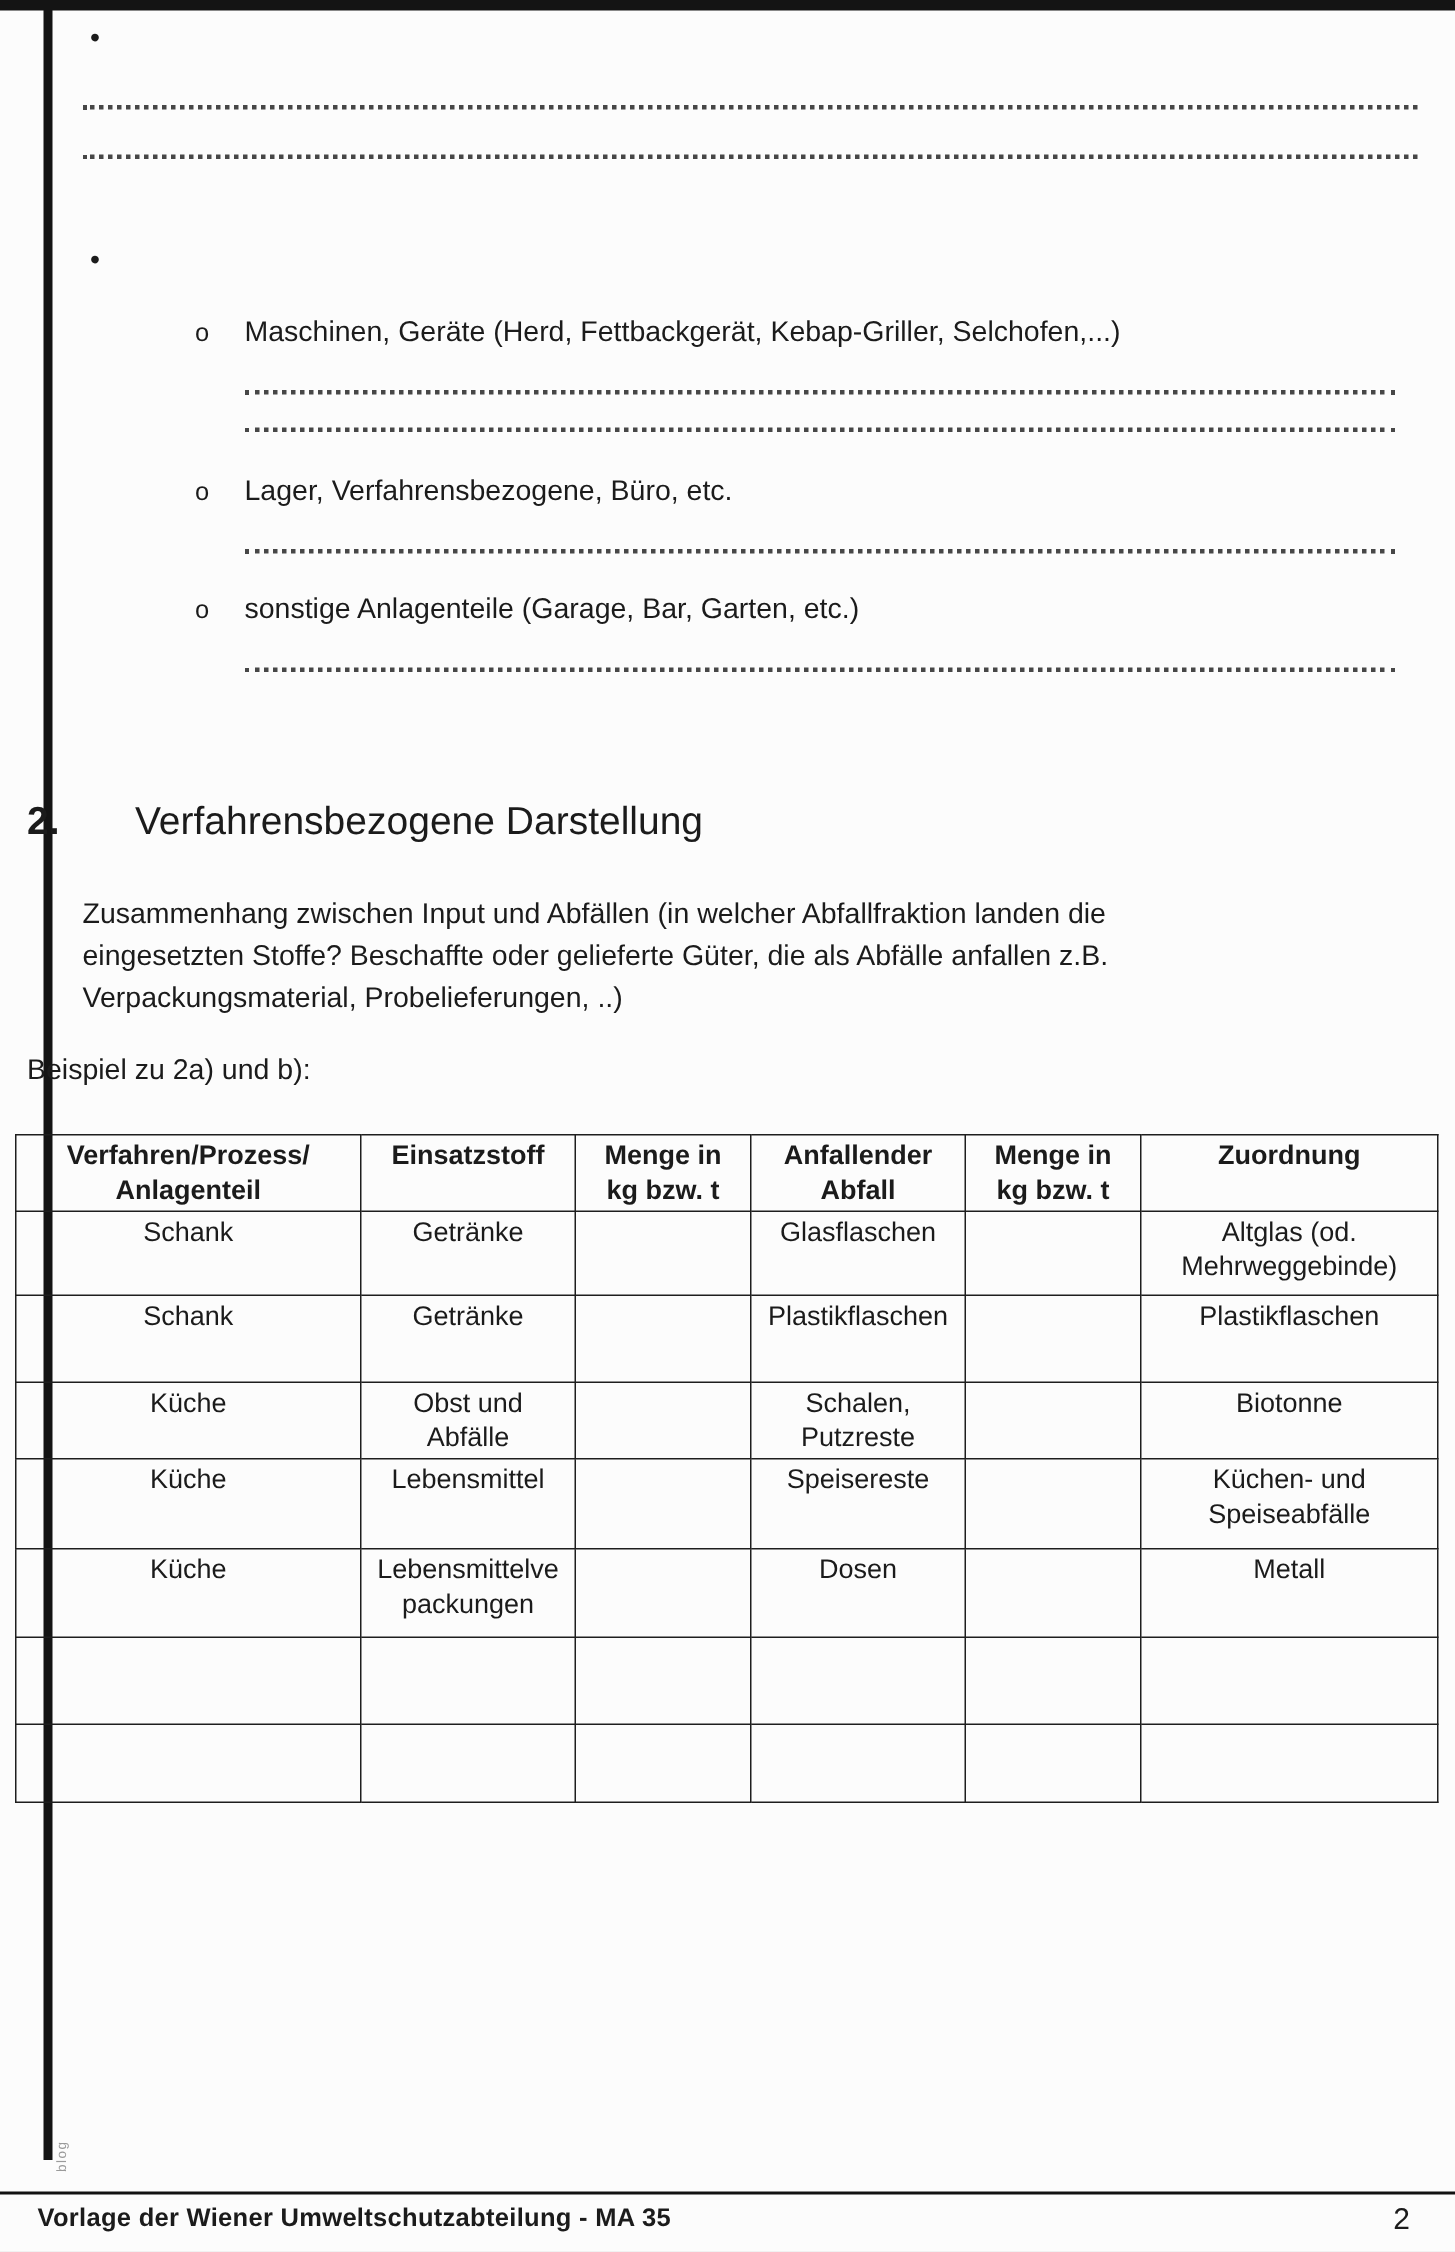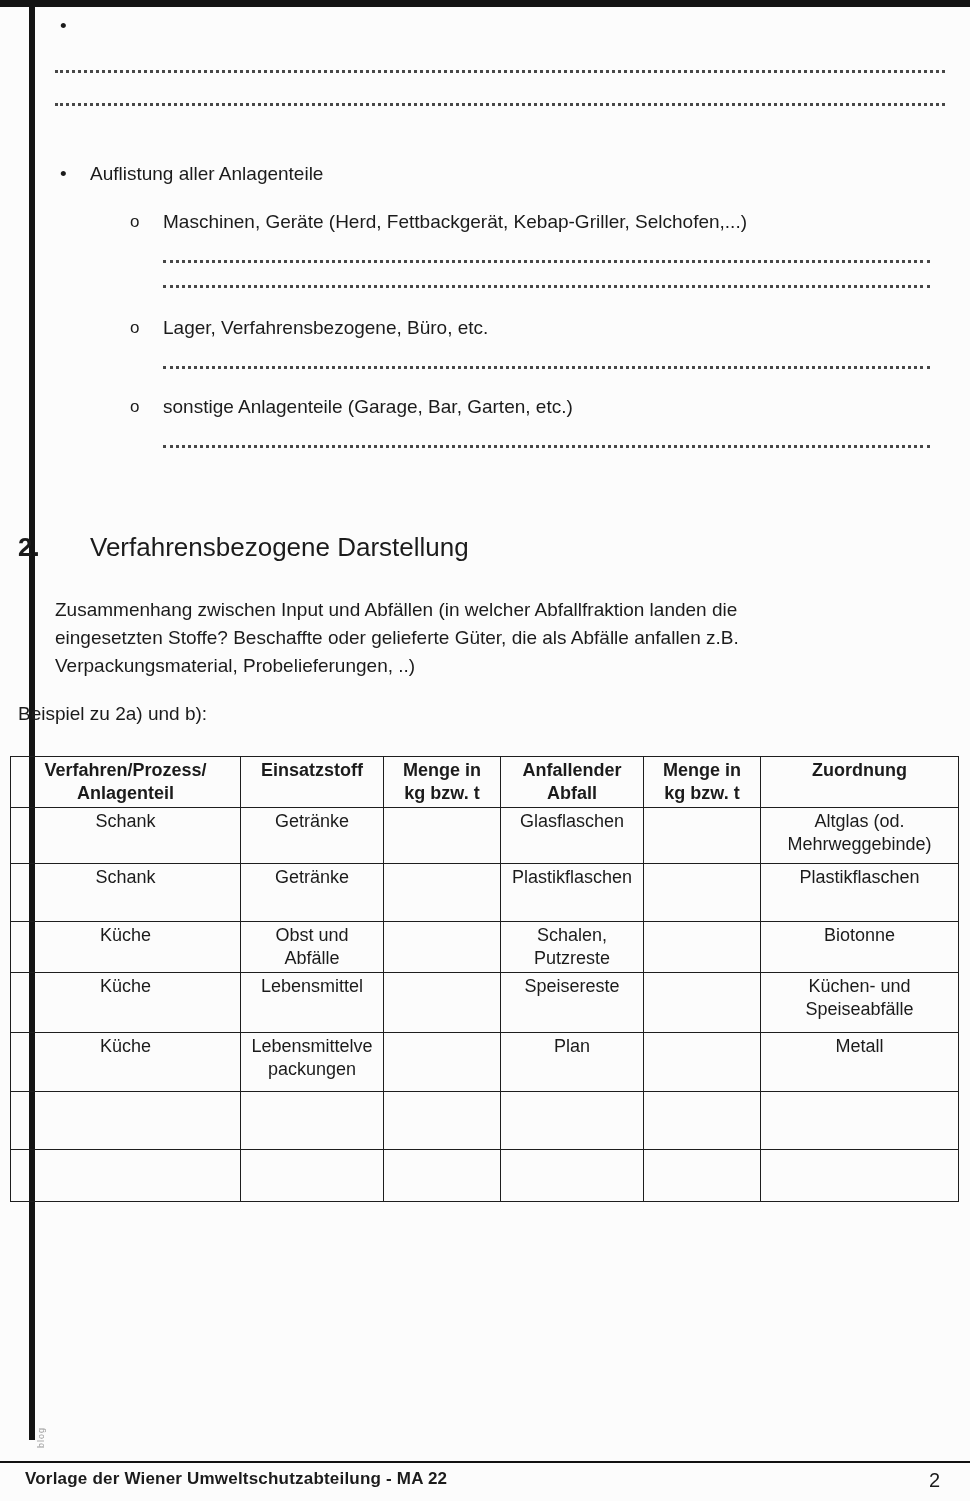--- a/index.html
+++ b/index.html
@@ -78,21 +78,20 @@
 
     <div class="bullet-row">
       <span class="bullet-marker">•</span>
     </div>
 
     <div class="dotline full"></div>
     <div class="dotline full"></div>
 
     <div class="bullet-row bullet2">
       <span class="bullet-marker">•</span>
-      <span class="bullet-text">Auflistung aller Anlagenteile</span>
     </div>
 
     <div class="sub-row sub1">
       <span class="sub-marker">o</span>
       <span class="sub-text">Maschinen, Geräte (Herd, Fettbackgerät, Kebap-Griller, Selchofen,...)</span>
     </div>
     <div class="dotline sub dot-a"></div>
     <div class="dotline sub dot-b"></div>
 
     <div class="sub-row sub2">
@@ -176,21 +175,21 @@
           <td>Speisereste</td>
           <td></td>
           <td>Küchen- und
 Speiseabfälle</td>
         </tr>
         <tr>
           <td>Küche</td>
           <td>Lebensmittelve
 packungen</td>
           <td></td>
-          <td>Plan</td>
+          <td>Dosen</td>
           <td></td>
           <td>Metall</td>
         </tr>
         <tr>
           <td></td>
           <td></td>
           <td></td>
           <td></td>
           <td></td>
           <td></td>
@@ -204,17 +203,17 @@
           <td></td>
         </tr>
       </tbody>
     </table>
 
   </div>
 
   <div class="watermark">blog</div>
 
   <div class="footer">
-    <span class="footer-text">Vorlage der Wiener Umweltschutzabteilung - MA 22</span>
+    <span class="footer-text">Vorlage der Wiener Umweltschutzabteilung - MA 35</span>
     <span class="footer-page">2</span>
   </div>
 
 </div>
 
 </body></html>

